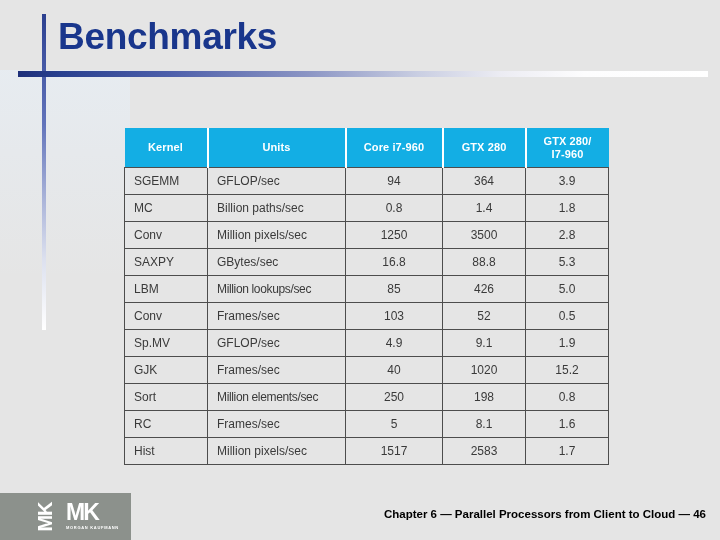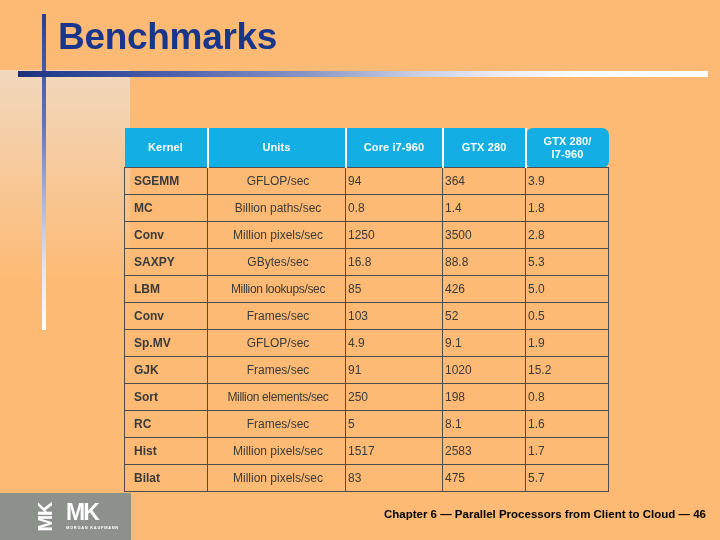--- a/index.html
+++ b/index.html
@@ -12,21 +12,21 @@
     background: #ffffff;
     font-family: "Liberation Sans", sans-serif;
     overflow: hidden;
     position: relative;
   }
 
   
   .slide {
     position: absolute;
     inset: 0;
-    background: #fdba74;
+    background: #e5e5e5;
   }
 
   
   .bg-wash {
     position: absolute;
     left: 0;
     top: 70px;
     width: 130px;
     height: 210px;
     background: linear-gradient(180deg, rgba(232,241,250,0.55) 0%, rgba(255,255,255,0) 100%);
@@ -105,35 +105,35 @@
     font-weight: bold;
     text-align: center;
     height: 39px;
     padding: 0 2px;
     border: none;
     border-right: 2px solid #ffffff;
     line-height: 1.15;
     vertical-align: middle;
     letter-spacing: 0.1px;
   }
-  table.bench thead th:last-child { border-right: none; border-radius: 7px; }
+  table.bench thead th:last-child { border-right: none; }
 
   table.bench tbody td {
     border: 1px solid #4d4d4d;
     height: 26px;
     font-size: 12px;
     color: #3a3a3a;
     padding: 0 6px;
     vertical-align: middle;
     white-space: nowrap;
     overflow: hidden;
   }
-  table.bench tbody td.kernel { text-align: left; padding-left: 9px; font-weight: bold; }
-  table.bench tbody td.units  { text-align: center; padding-left: 9px; }
-  table.bench tbody td.num    { text-align: left; padding: 0 2px; }
+  table.bench tbody td.kernel { text-align: left; padding-left: 9px; }
+  table.bench tbody td.units  { text-align: left; padding-left: 9px; }
+  table.bench tbody td.num    { text-align: center; padding: 0 2px; }
 
   table.bench tbody tr:first-child td { border-top: 1px solid #4d4d4d; }
 
   .units-tight { letter-spacing: -0.35px; }
 
   
   .footer-logo {
     position: absolute;
     left: 0;
     top: 493px;
@@ -268,21 +268,21 @@
           <tr>
             <td class="kernel">Sp.MV</td>
             <td class="units">GFLOP/sec</td>
             <td class="num">4.9</td>
             <td class="num">9.1</td>
             <td class="num">1.9</td>
           </tr>
           <tr>
             <td class="kernel">GJK</td>
             <td class="units">Frames/sec</td>
-            <td class="num">91</td>
+            <td class="num">40</td>
             <td class="num">1020</td>
             <td class="num">15.2</td>
           </tr>
           <tr>
             <td class="kernel">Sort</td>
             <td class="units units-tight">Million elements/sec</td>
             <td class="num">250</td>
             <td class="num">198</td>
             <td class="num">0.8</td>
           </tr>
@@ -293,27 +293,20 @@
             <td class="num">8.1</td>
             <td class="num">1.6</td>
           </tr>
           <tr>
             <td class="kernel">Hist</td>
             <td class="units">Million pixels/sec</td>
             <td class="num">1517</td>
             <td class="num">2583</td>
             <td class="num">1.7</td>
           </tr>
-          <tr>
-            <td class="kernel">Bilat</td>
-            <td class="units">Million pixels/sec</td>
-            <td class="num">83</td>
-            <td class="num">475</td>
-            <td class="num">5.7</td>
-          </tr>
         </tbody>
     </table>
   </div>
 
   <div class="footer-logo">
     <div class="logo-rot">MK</div>
     <div class="logo-main">MK</div>
     <div class="logo-sub">MORGAN KAUFMANN</div>
   </div>
 

